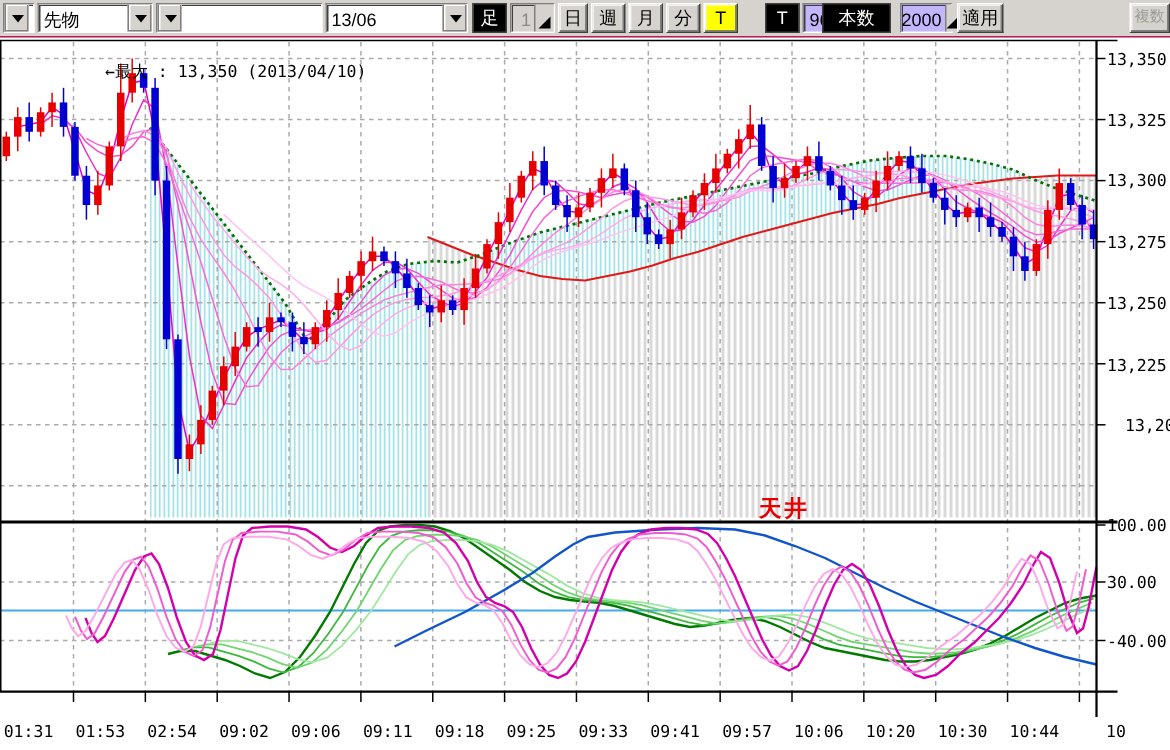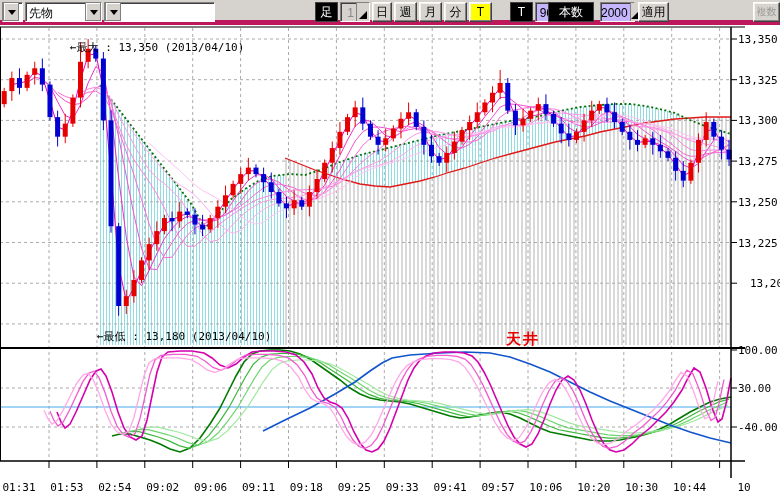--- a/index.html
+++ b/index.html
@@ -2,21 +2,21 @@
 <html><head>
 <meta charset="utf-8">
 <style>
   * { margin:0; padding:0; box-sizing:border-box; }
   html,body { width:780px; height:500px; overflow:hidden; background:#fff;
               font-family:"Liberation Sans", sans-serif; }
   #app { position:relative; width:780px; height:500px; background:#fff; }
 
   
   #toolbar { position:absolute; left:0; top:0; width:780px; height:25px;
-             background:#d6d3ce; border-bottom:5px solid #be185d; z-index:5; }
+             background:#d6d3ce; border-bottom:1px solid #be185d; z-index:5; }
   .tb { position:absolute; top:2px; height:20px; font-size:12px; line-height:18px; }
   .btn { background:#d6d3ce; border:1px solid; border-color:#fff #404040 #404040 #fff;
          box-shadow:inset -1px -1px 0 #808080, inset 1px 1px 0 #f4f2ee;
          text-align:center; color:#000; cursor:default; overflow:hidden; }
   .combo { background:#fff; border:1px solid; border-color:#808080 #fff #fff #808080;
            box-shadow:inset 1px 1px 0 #404040; display:flex; }
   .combo .val { flex:1; padding:1px 2px 0 3px; white-space:nowrap; overflow:hidden; font-size:12px; }
   .combo .drop { width:16px; background:#d6d3ce; border-left:1px solid #808080;
                  box-shadow:inset -1px -1px 0 #808080, inset 1px 1px 0 #fff;
                  display:flex; align-items:center; justify-content:center; }
@@ -58,20 +58,26 @@
           <span class="arrow-down"></span>
         </div>
     </div>
     <div class="tb combo" style="left:25px; width:77px;">
       <div class="val">先物</div>
       <div class="drop">
           <span class="arrow-down"></span>
         </div>
     </div>
     <div class="tb combo" style="left:104px; width:111px;">
+      <div class="drop">
+          <span class="arrow-down"></span>
+        </div>
+    </div>
+    <div class="tb combo" style="left:217px; width:95px;">
+      <div class="val">13/06</div>
       <div class="drop">
           <span class="arrow-down"></span>
         </div>
     </div>
     <div class="tb blackbtn" style="left:315px; width:23px;">足</div>
     <div class="tb spin disabled" style="left:340px; width:30px;">
       <div class="num">1</div>
       <div class="sbtn">
           <span class="tri"></span>
         </div>
@@ -375,21 +381,20 @@
       <line x1="432.2" y1="461" x2="432.2" y2="468" stroke="#000" stroke-width="1"></line>
       <line x1="480.09999999999997" y1="461" x2="480.09999999999997" y2="468" stroke="#000" stroke-width="1"></line>
       <line x1="528" y1="461" x2="528" y2="468" stroke="#000" stroke-width="1"></line>
       <line x1="575.9" y1="461" x2="575.9" y2="468" stroke="#000" stroke-width="1"></line>
       <line x1="623.8" y1="461" x2="623.8" y2="468" stroke="#000" stroke-width="1"></line>
       <line x1="671.6999999999999" y1="461" x2="671.6999999999999" y2="468" stroke="#000" stroke-width="1"></line>
       <line x1="719.6" y1="461" x2="719.6" y2="468" stroke="#000" stroke-width="1"></line>
     </svg>
 
   <div class="anno" style="left:70px; top:28px;">←最大 : 13,350 (2013/04/10)</div>
-  <div class="anno" style="left:97px; top:317px;">←最低 : 13,180 (2013/04/10)</div>
   <div id="anno-ceiling" style="left:506px; top:330px;">天井</div>
 
   <div id="ylabels-upper">
       <div class="axlab" style="left: 738px; top: 33px;">13,350</div>
       <div class="axlab" style="left: 738px; top: 73.7px;">13,325</div>
       <div class="axlab" style="left: 738px; top: 114.4px;">13,300</div>
       <div class="axlab" style="left: 738px; top: 155.1px;">13,275</div>
       <div class="axlab" style="left: 738px; top: 195.8px;">13,250</div>
       <div class="axlab" style="left: 738px; top: 236.5px;">13,225</div>
       <div class="axlab" style="left: 726px; top: 277.2px; margin-left: 24px;">13,200</div>

